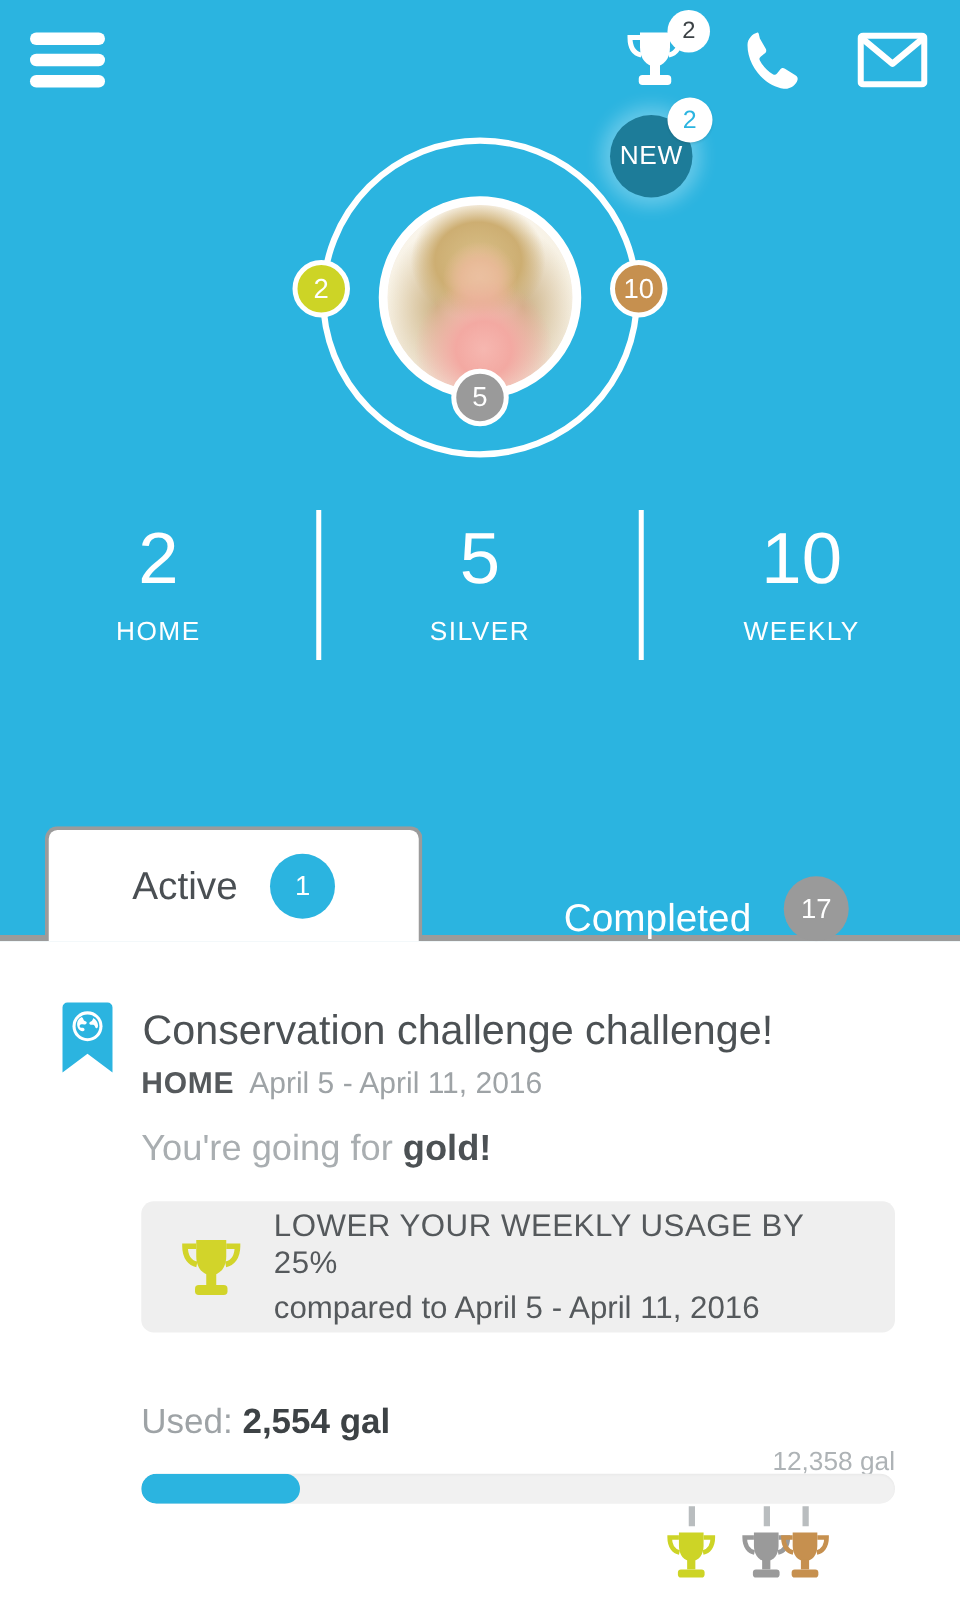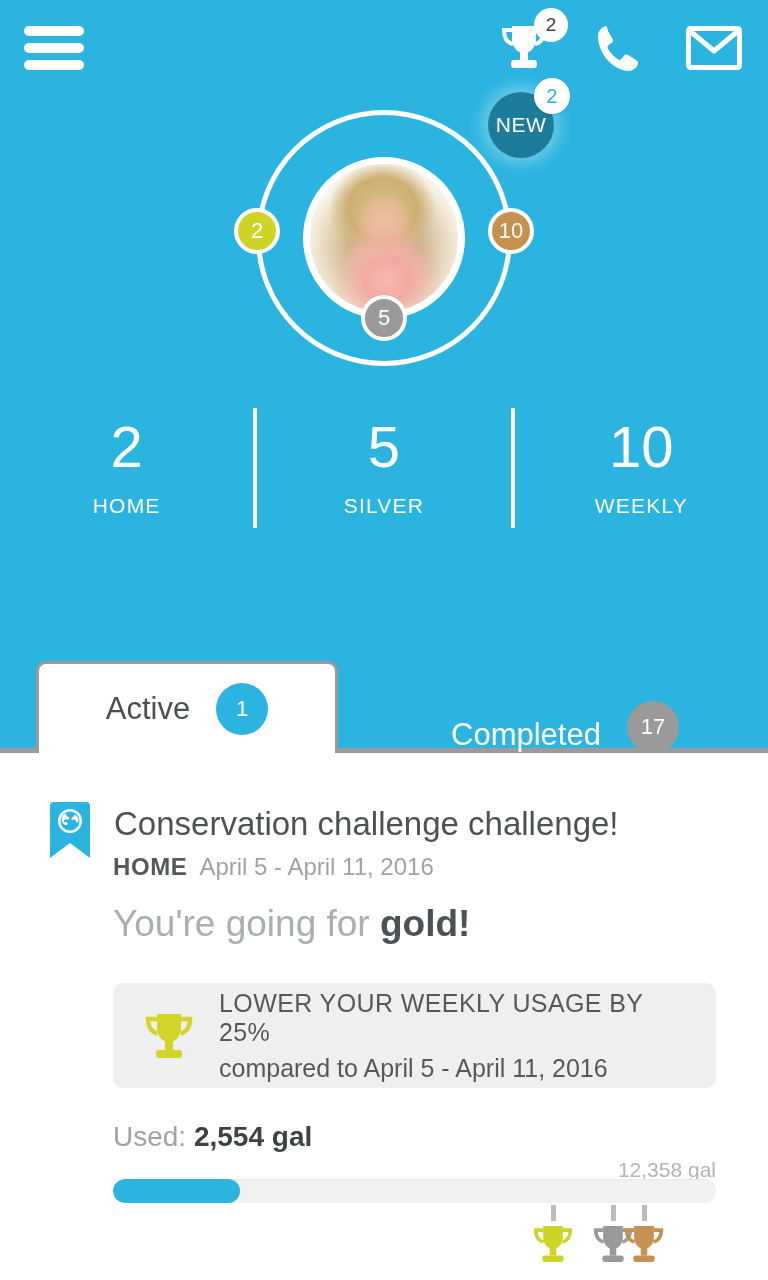--- a/index.html
+++ b/index.html
@@ -137,27 +137,27 @@
   .card { position:absolute; left:0; top:753px; width:768px; height:527px; background:#ffffff; }
 
   .card-head { position:absolute; left:47px; top:48px; display:flex; align-items:flex-start; gap:21px; }
   .ribbon { width:46px; height:58px; flex:none; }
   .card-title { color:#4c5154; font-size:33px; font-weight:300; line-height:1; margin-top:6px; }
 
   .meta { position:absolute; left:113px; top:100px; display:flex; align-items:flex-end; gap:12px; }
   .meta-home { color:#55595c; font-size:24px; letter-spacing:.6px; font-weight:600; }
   .meta-date { color:#9ea3a6; font-size:24px; font-weight:400; }
 
-  .going { position:absolute; left:113px; top:150px; color:#a9aeb1; font-size:37px; font-weight:300; }
+  .going { position:absolute; left:113px; top:150px; color:#a9aeb1; font-size:29px; font-weight:300; }
   .going b { color:#4c5154; font-weight:600; }
 
   .goal {
     position:absolute; left:113px; top:208px; width:603px; height:105px;
     background:#efefef; border-radius:10px;
-    display:flex; align-items:center; gap:22px; padding:0 28px;margin-top:22px;
+    display:flex; align-items:center; gap:22px; padding:0 28px;
   }
   .goal-text { display:flex; flex-direction:column; gap:7px; }
   .goal-line1 { color:#55595c; font-size:25px; letter-spacing:.4px; }
   .goal-line2 { color:#55595c; font-size:25px; }
 
   .used { position:absolute; left:113px; top:368px; color:#9ea3a6; font-size:28px; font-weight:300;text-align:center; }
   .used b { color:#3d4245; font-weight:700; }
 
   .maxlabel { position:absolute; right:52px; top:405px; color:#aeb3b6; font-size:21px; font-weight:300; }
 

